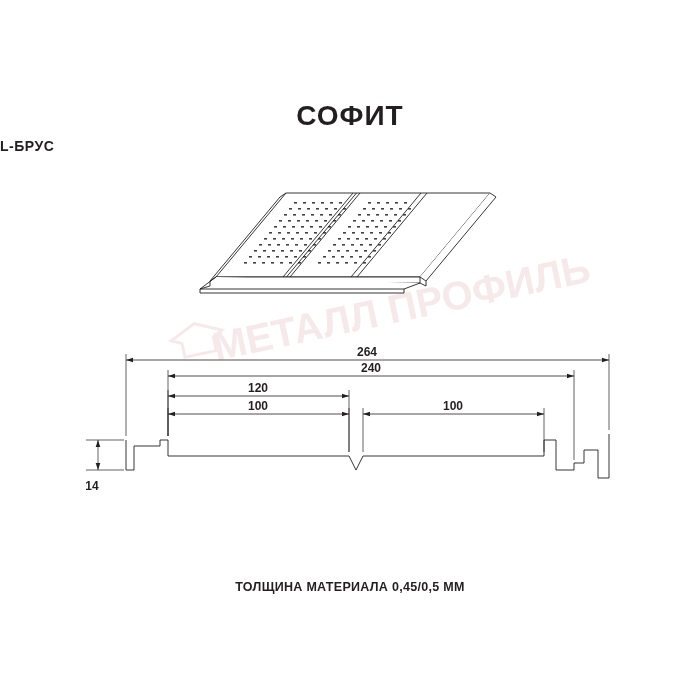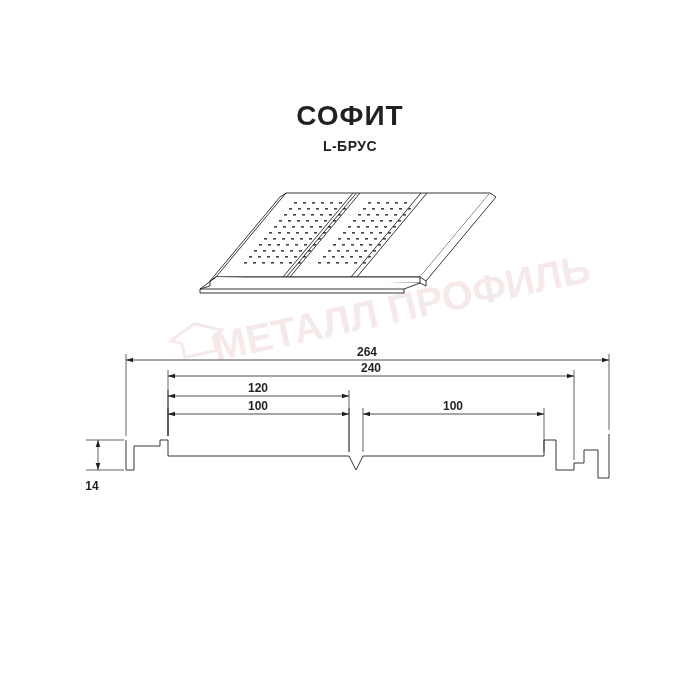--- a/index.html
+++ b/index.html
@@ -28,21 +28,20 @@
     text-align: center;
     font-size: 28px;
     font-weight: bold;
     letter-spacing: 1px;
   }
   .subtitle {
     position: absolute;
     top: 138px;
     left: 0;
     width: 700px;
-    text-align: center;
     font-size: 14px;
     font-weight: bold;
     letter-spacing: 0.5px;
   }
   .footnote {
     position: absolute;
     top: 580px;
     left: 0;
     width: 700px;
     text-align: center;
@@ -330,14 +329,15 @@
 
       <text class="dim-text" x="303" y="26" text-anchor="middle" font-weight="bold" font-size="13">264</text>
       <text class="dim-text" x="307" y="42" text-anchor="middle" font-weight="bold" font-size="13">240</text>
       <text class="dim-text" x="194" y="62" text-anchor="middle" font-weight="bold" font-size="12">120</text>
       <text class="dim-text" x="194" y="80" text-anchor="middle" font-weight="bold" font-size="12">100</text>
       <text class="dim-text" x="389" y="80" text-anchor="middle" font-weight="bold" font-size="12">100</text>
       <text class="dim-text" x="28" y="160" text-anchor="middle" font-weight="bold" font-size="12">14</text>
     </svg>
   </div>
 
+  <div class="footnote">ТОЛЩИНА МАТЕРИАЛА 0,45/0,5 ММ</div>
 
 </div>
 
 </body></html>

